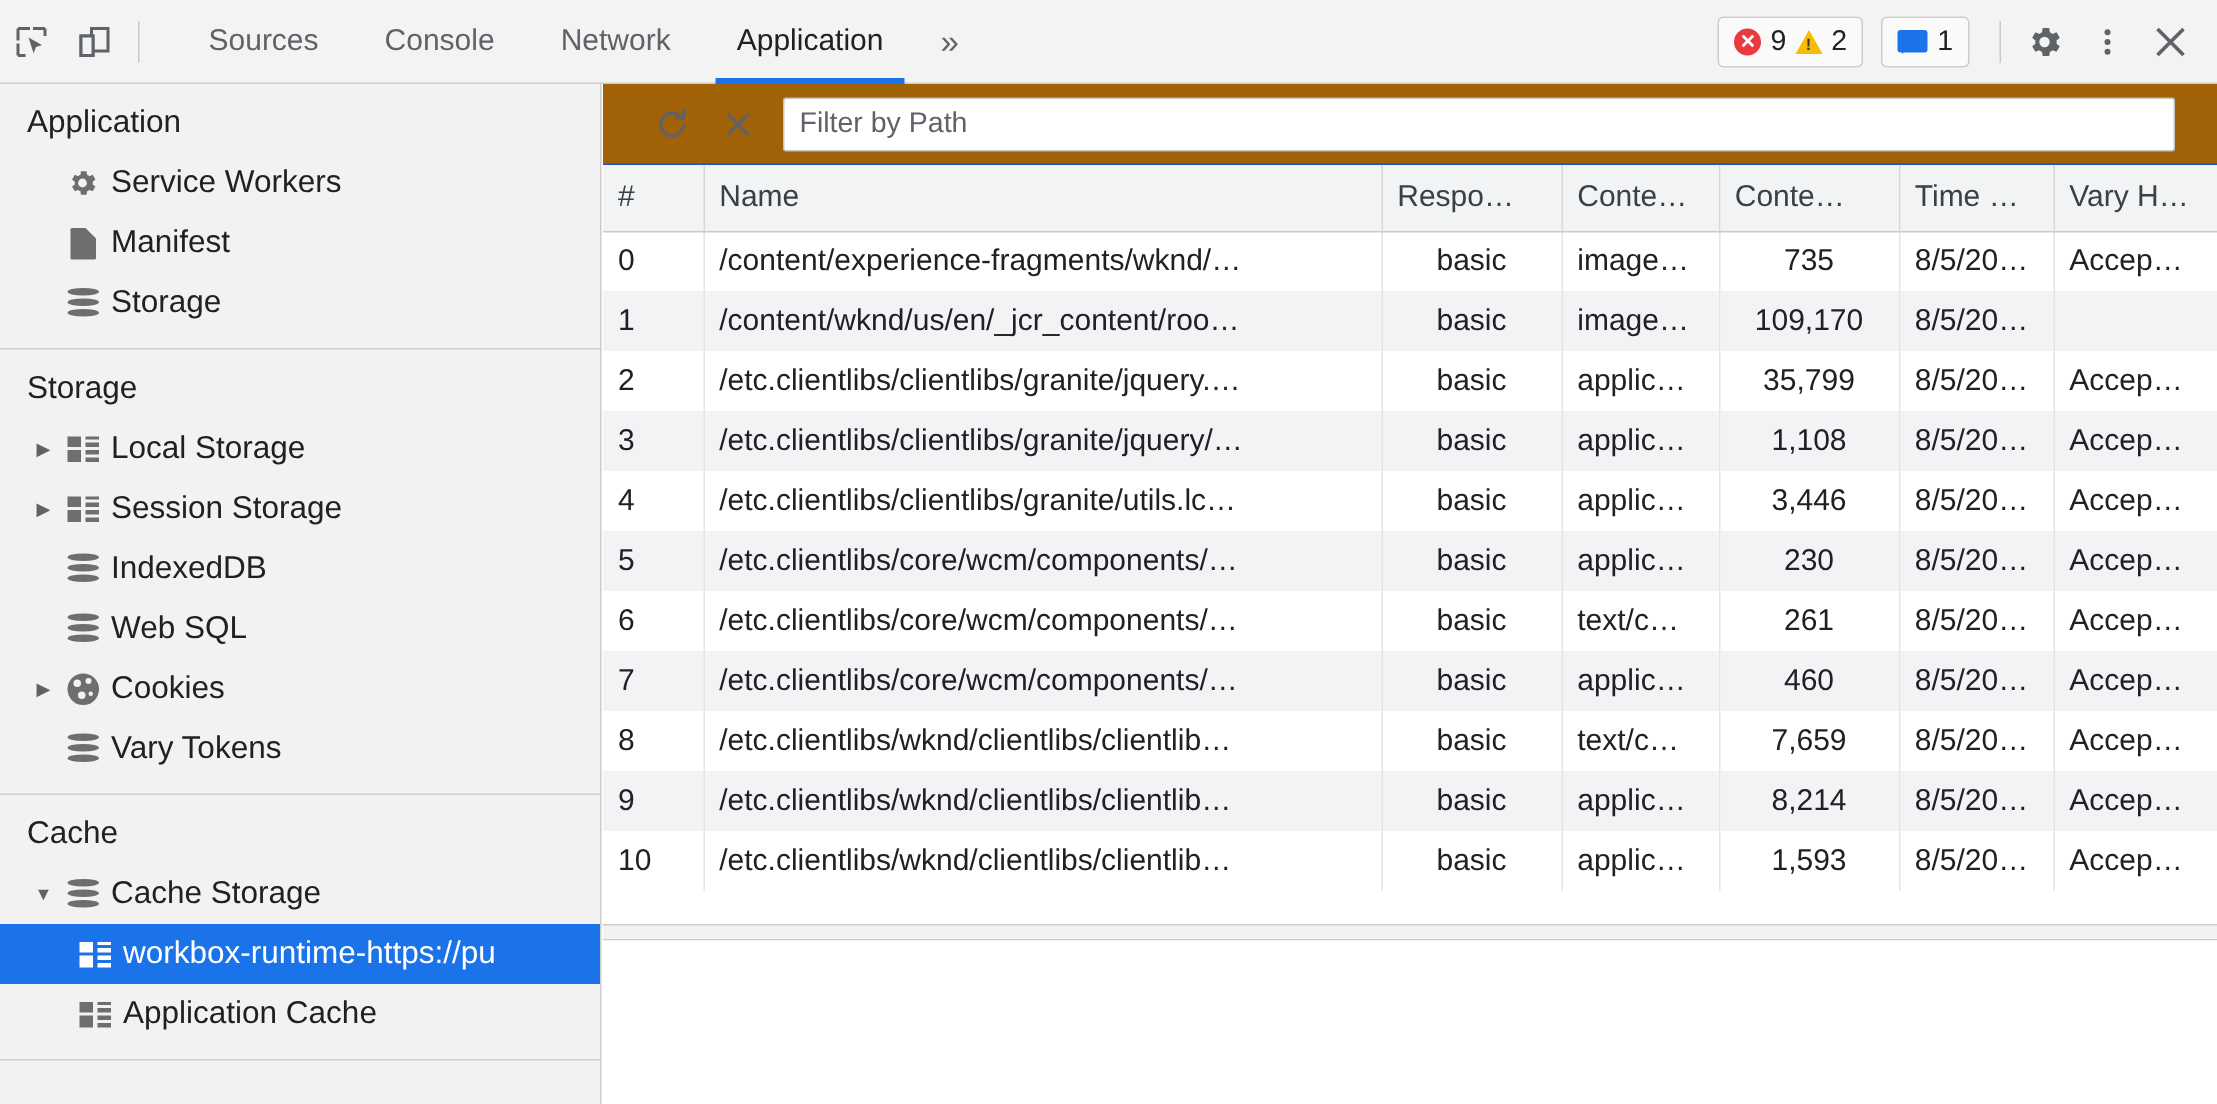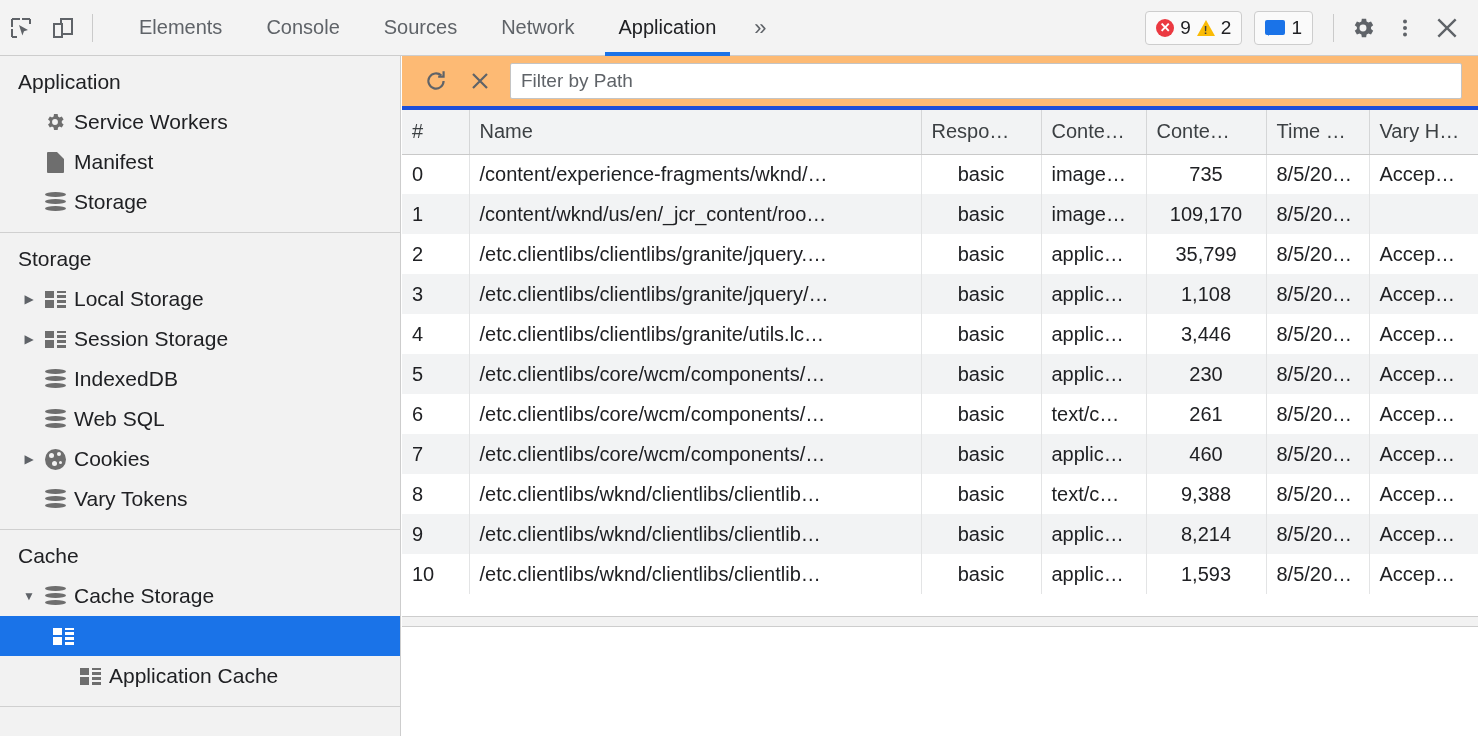--- a/index.html
+++ b/index.html
@@ -136,23 +136,23 @@
   .ic-cookie i:nth-child(4){ width:3px;height:3px; left:14px; top:12px; }
 
   
   .main {
     position: absolute; top: 56px; left: 402px;
     width: 1076px; height: 680px;
     background: #ffffff;
     overflow: hidden;
   }
   .filter-bar {
-    height: 54px; background: #fdba74;
-    border-bottom: 4px solid #1d4ed8;
-    display: flex; align-items: center; padding: 0 12px;
+    height: 54px; background: #a16207;
+    border-bottom: 1px solid #1d4ed8;
+    display: flex; align-items: center; padding: 0 24px;
   }
   .fb-btn {
     width: 44px; height: 40px; display: flex; align-items: center; justify-content: center;
     cursor: pointer;
   }
   .filter-input {
     flex: 1; height: 36px; margin-left: 8px; margin-right: 4px;
     border: 1px solid #c4c4c4; border-radius: 2px;
     background: #ffffff;
     font-size: 19px; font-family: "Liberation Sans", sans-serif;
@@ -217,27 +217,24 @@
       <rect x="3" y="8" width="8" height="13" fill="none" stroke="#5f6368" stroke-width="2"></rect>
       <rect x="3" y="8" width="8" height="13" fill="#f3f3f3"></rect>
       <rect x="3" y="8" width="8" height="13" fill="none" stroke="#5f6368" stroke-width="2"></rect>
     </svg>
   </div>
 
   <div class="tb-sep"></div>
 
   <div class="tab-list">
     <div class="tab">
-        <span>Elements</span>
+        <span>Sources</span>
       </div>
     <div class="tab">
         <span>Console</span>
-      </div>
-    <div class="tab">
-        <span>Sources</span>
       </div>
     <div class="tab">
         <span>Network</span>
       </div>
     <div class="tab selected">
         <span>Application</span>
       </div>
     <div class="tab-more">»</div>
   </div>
 
@@ -417,23 +414,24 @@
       <span class="side-icon">
           <span class="ic-table">
             <i></i>
             <i></i>
             <i></i>
             <i></i>
             <i></i>
             <i></i>
           </span>
         </span>
-    </div>
-
-    <div class="side-item" style="padding-left:75px;">
+      <span class="side-label">workbox-runtime-https://pu</span>
+    </div>
+
+    <div class="side-item" style="padding-left:48px;">
       <span class="side-icon">
           <span class="ic-table">
             <i></i>
             <i></i>
             <i></i>
             <i></i>
             <i></i>
             <i></i>
           </span>
         </span>
@@ -552,21 +550,21 @@
             <td>applic…</td>
             <td class="num">460</td>
             <td>8/5/20…</td>
             <td>Accep…</td>
           </tr>
           <tr class="even">
             <td>8</td>
             <td>/etc.clientlibs/wknd/clientlibs/clientlib…</td>
             <td class="num">basic</td>
             <td>text/c…</td>
-            <td class="num">9,388</td>
+            <td class="num">7,659</td>
             <td>8/5/20…</td>
             <td>Accep…</td>
           </tr>
           <tr class="odd">
             <td>9</td>
             <td>/etc.clientlibs/wknd/clientlibs/clientlib…</td>
             <td class="num">basic</td>
             <td>applic…</td>
             <td class="num">8,214</td>
             <td>8/5/20…</td>

